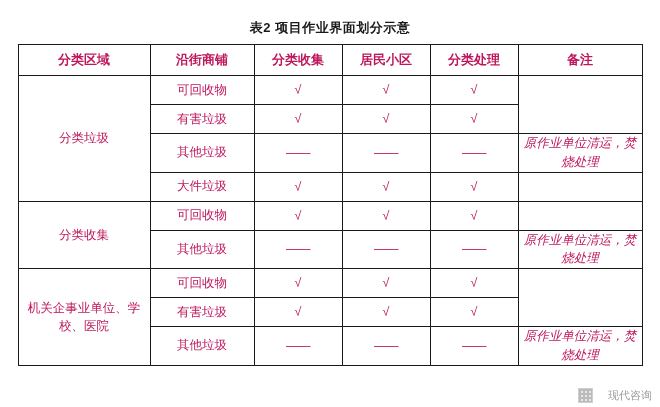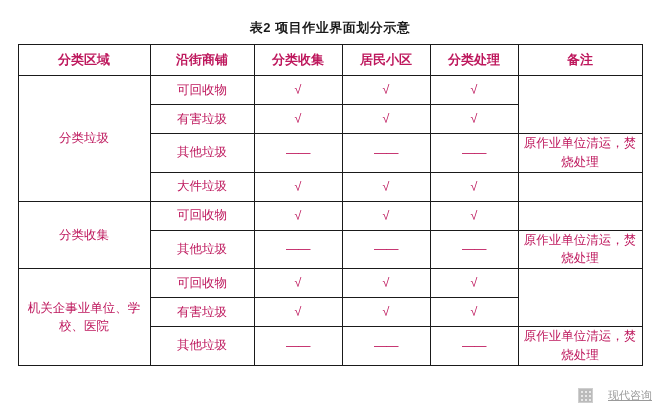--- a/index.html
+++ b/index.html
@@ -69,32 +69,31 @@
     padding: 0 8px;
   }
   .mark {
     font-size: 13px;
   }
   .dash {
     font-size: 13px;
     letter-spacing: -0.5px;
   }
   .tall { height: 46px; }
-  .tall-note { height: 46px; }
+  .tall-note { height: 46px; font-style: italic; }
 
   .footer {
     position: absolute;
     right: 8px;
     bottom: 4px;
     display: flex;
     align-items: center;
     gap: 15px;
     color: #9a9a9a;
     font-size: 11px;
-    text-decoration: underline;
   }
   .footer .qr {
     width: 13px;
     height: 13px;
     background:
       linear-gradient(90deg, #bbb 2px, transparent 2px) 0 0/4px 4px,
       linear-gradient(#bbb 2px, transparent 2px) 0 0/4px 4px,
       #e8e8e8;
     border: 1px solid #cfcfcf;
     display: inline-block;

